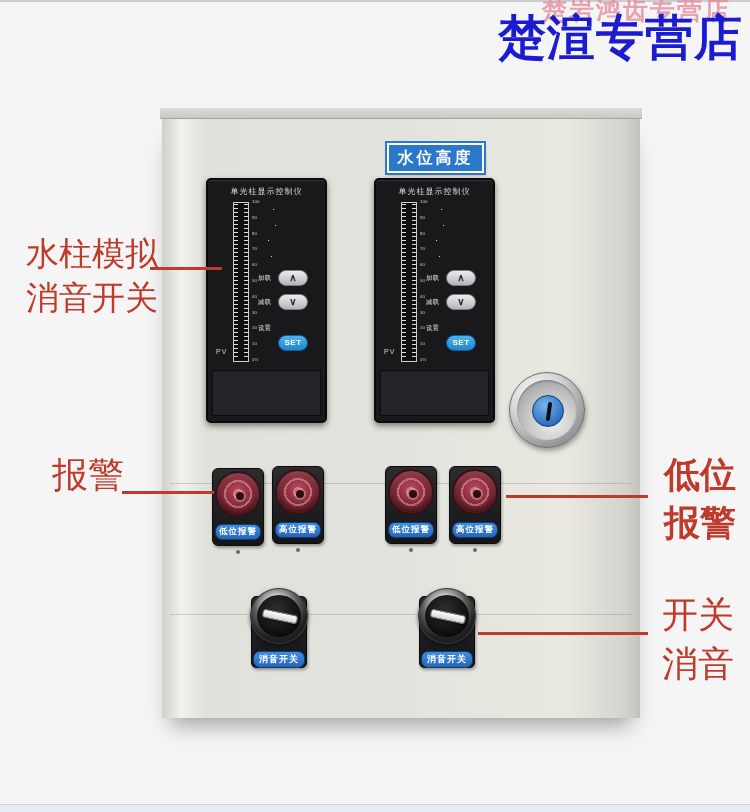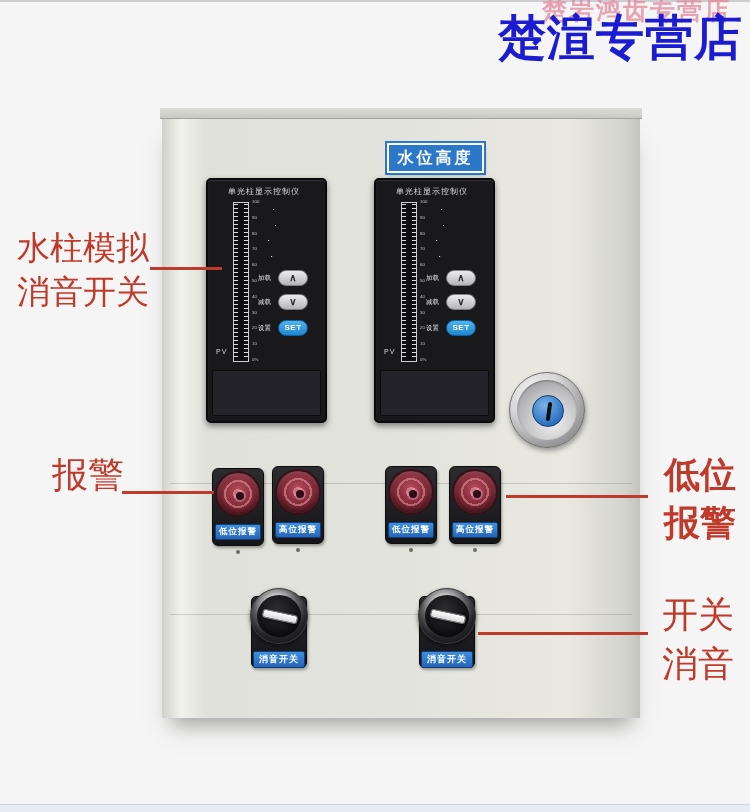--- a/index.html
+++ b/index.html
@@ -32,40 +32,40 @@
              box-shadow:0 0 0 2px #2b78c9,1px 2px 3px rgba(0,0,0,.28);
              display:flex;align-items:center;justify-content:center;
              color:#fff;font-size:16px;font-weight:bold;letter-spacing:3px;}
   .np-left{left:220px;top:143px;width:99px;}
   .np-right{left:387px;top:143px;width:97px;}
 
   
   .panel{top:178px;width:121px;height:245px;background:#19191c;border:2px solid #0a0a0c;
          border-radius:5px;box-shadow:0 3px 6px rgba(0,0,0,.45),inset 0 1px 1px rgba(255,255,255,.12);}
   .p-left{left:206px;} .p-right{left:374px;}
-  .panel-title{position:absolute;left:0;top:6px;width:100%;text-align:left;
-               color:#d8d9db;font-size:8px;letter-spacing:1px;margin-left:20px;}
+  .panel-title{position:absolute;left:0;top:6px;width:100%;text-align:center;
+               color:#d8d9db;font-size:8px;letter-spacing:1px;}
   .scale{position:absolute;left:25px;top:22px;width:16px;height:160px;border:1px solid #cfcfcf;background:#101013;}
   .ticks{position:absolute;top:1px;bottom:1px;width:4px;
          background:repeating-linear-gradient(to bottom,rgba(255,255,255,.85) 0 1px,transparent 1px 4px);}
   .ticks.l{left:0;} .ticks.r{right:0;}
   .tick-labels{position:absolute;left:44px;top:18px;width:16px;height:166px;
                display:flex;flex-direction:column;justify-content:space-between;}
   .tick-label{color:#c9c9c9;font-size:8px;line-height:8px;transform:scale(.55);transform-origin:left center;white-space:nowrap;}
   .marks{position:absolute;left:60px;top:26px;width:20px;height:54px;
          display:flex;flex-direction:column;justify-content:space-between;}
   .mark{color:#e3e3e3;font-size:8px;line-height:7px;transform:scale(.5);transform-origin:left center;}
   .mark:nth-child(1){margin-left:5px;} .mark:nth-child(2){margin-left:7px;} .mark:nth-child(4){margin-left:3px;}
   .btn-label{position:absolute;left:50px;color:#e8e8e8;font-size:8px;line-height:8px;
              transform:scale(.8);transform-origin:left center;white-space:nowrap;}
   .btn{position:absolute;left:70px;width:30px;height:16px;border-radius:8px;
        background:linear-gradient(#ececee,#b5b5b9);border:1px solid #7e7e82;
        display:flex;align-items:center;justify-content:center;}
   .btn .glyph{color:#2b2b2f;font-size:10px;font-weight:bold;line-height:10px;}
-  .btn.set{background:linear-gradient(#4db3ef,#1f86cf);border:1px solid #0f5e9e;}
+  .btn.set{background:linear-gradient(#4db3ef,#1f86cf);border:1px solid #0f5e9e;margin-top:15px;}
   .btn.set .glyph{color:#fff;font-size:8px;letter-spacing:.5px;}
   .pv{position:absolute;left:8px;top:168px;color:#d0d0d2;font-size:7px;letter-spacing:1px;}
   .lower-window{position:absolute;left:4px;top:190px;width:109px;height:46px;background:#232329;
                 border:1px solid #0c0c0f;border-radius:2px;}
 
   
   .key-lock{left:509px;top:372px;width:76px;height:76px;border-radius:50%;
             background:radial-gradient(circle at 35% 30%,#fafafa,#d6d6d6 38%,#a0a0a2 68%,#757577 100%);
             border:1px solid #6e6e6e;box-shadow:1px 3px 5px rgba(0,0,0,.35);}
   .key-lock .bezel{position:absolute;left:7px;top:7px;right:7px;bottom:7px;border-radius:50%;
@@ -83,21 +83,21 @@
         background:linear-gradient(#2c2c2e,#151517);border:1px solid #0c0c0d;
         box-shadow:1px 2px 3px rgba(0,0,0,.35);}
   .beacon{position:absolute;left:3px;top:3px;width:46px;height:46px;border-radius:50%;
         border:2px solid #351019;
         background:
           repeating-radial-gradient(circle at 50% 50%,rgba(255,175,185,0) 0 3px,rgba(255,175,185,.45) 3px 5px,rgba(120,20,35,0) 5px 9px),
           radial-gradient(circle at 50% 42%,#b8505f 0%,#953646 30%,#74242f 60%,#531722 100%);
         box-shadow:inset 0 2px 4px rgba(255,255,255,.18),inset 0 -3px 5px rgba(0,0,0,.45);}
   .beacon::after{content:"";position:absolute;left:19px;top:19px;width:8px;height:8px;border-radius:50%;
         background:#2c0d13;box-shadow:0 0 0 2px rgba(255,200,205,.35);}
-  .mod-label{position:absolute;left:3px;bottom:6px;width:46px;height:16px;border-radius:2px;
+  .mod-label{position:absolute;left:3px;bottom:6px;width:46px;height:16px;border-radius:7px;
         background:linear-gradient(#3e8fe0,#2565b8);border:1px solid #123c78;
         display:flex;align-items:center;justify-content:center;
         color:#fff;font-size:8.5px;font-weight:bold;letter-spacing:1px;white-space:nowrap;}
   .screw{position:absolute;left:24px;top:82px;width:4px;height:4px;border-radius:50%;background:#6b6b64;}
   .al1{left:212px;top:468px;} .al2{left:272px;top:466px;} .al3{left:385px;top:466px;} .al4{left:449px;top:466px;}
 
   
   .mute{width:60px;height:82px;}
   .mute .plate{position:absolute;left:2px;top:8px;width:56px;height:72px;border-radius:5px;
         background:linear-gradient(#2b2b2d,#151517);border:1px solid #0b0b0c;
@@ -109,21 +109,21 @@
         background:radial-gradient(circle at 45% 35%,#2e2e30,#0a0a0c 75%);}
   .knob .handle{position:absolute;left:11px;top:23px;width:36px;height:9px;border-radius:4px;
         background:linear-gradient(#ffffff,#d6d6d8);border:1px solid #7a7a7c;
         box-shadow:0 1px 2px rgba(0,0,0,.6);transform:rotate(12deg);}
   .mute .mod-label{left:4px;bottom:2px;width:52px;height:17px;font-size:9px;}
   .ms1{left:249px;top:588px;} .ms2{left:417px;top:588px;}
 
   
   .anno{color:#bf3a2b;text-align:center;font-weight:500;}
   .anno .l{display:block;white-space:nowrap;}
-  .anno-water{left:8px;top:226px;width:150px;font-size:33px;line-height:44px;text-align:center;}
+  .anno-water{left:8px;top:232px;width:150px;font-size:33px;line-height:44px;text-align:right;}
   .anno-high{left:40px;top:451px;width:96px;font-size:36px;line-height:48px;}
   .anno-low{left:652px;top:451px;width:96px;font-size:36px;line-height:48px;font-weight:bold;}
   .anno-mute{left:648px;top:590px;width:100px;font-size:36px;line-height:49px;}
   .rline{height:3px;background:#bf3a2b;}
   .rl1{left:150px;top:267px;width:72px;}
   .rl2{left:122px;top:491px;width:92px;}
   .rl3{left:506px;top:495px;width:142px;}
   .rl4{left:478px;top:632px;width:170px;}
 </style>
 </head>

